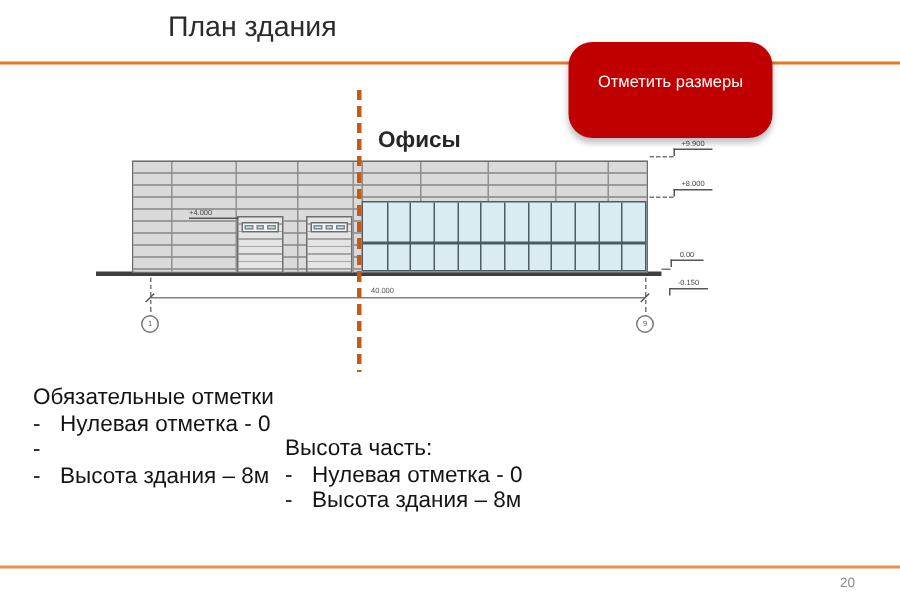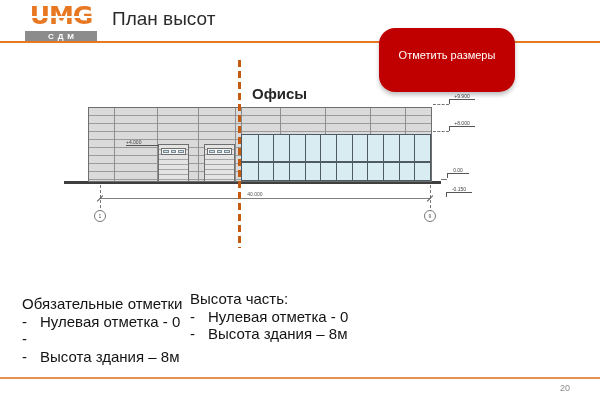--- a/index.html
+++ b/index.html
@@ -113,39 +113,32 @@
   }
   .axis-a{ left:94px; } .axis-b{ left:424px; }
 
   .divider-dashed{
     position:absolute; left:238px; top:60px; width:3px; height:188px; z-index:4;
     background-image:repeating-linear-gradient(to bottom,#c55a11 0px,#c55a11 7px,transparent 7px,transparent 11px);
   }
 
   
   .notes{ position:absolute; font-size:15px; color:#141414; line-height:17.5px; }
-  .notes-left{ left:22px; top:256px; width:175px;margin-top:39px; }
+  .notes-left{ left:22px; top:256px; width:175px; }
   .notes-right{ left:190px; top:290px; width:205px; }
   .note-item{ display:flex; }
   .note-item .dash{ width:18px; flex:none; }
   .note-item .itext{ flex:1; }
 </style>
 </head>
 <body>
 
 <div class="slide">
 
-  <div class="logo">
-    <div class="logo-umg">
-      <span>UMG</span>
-      <span class="stripe"></span>
-    </div>
-    <div class="logo-bar">СДМ</div>
-  </div>
-  <div class="slide-title">План высот</div>
+  <div class="slide-title">План здания</div>
   <div class="top-line"></div>
 
   <div class="callout">
     <span class="callout-text">Отметить размеры</span>
   </div>
 
   <div class="section-label label-office">Офисы</div>
 
   <div class="ground-line"></div>
 

